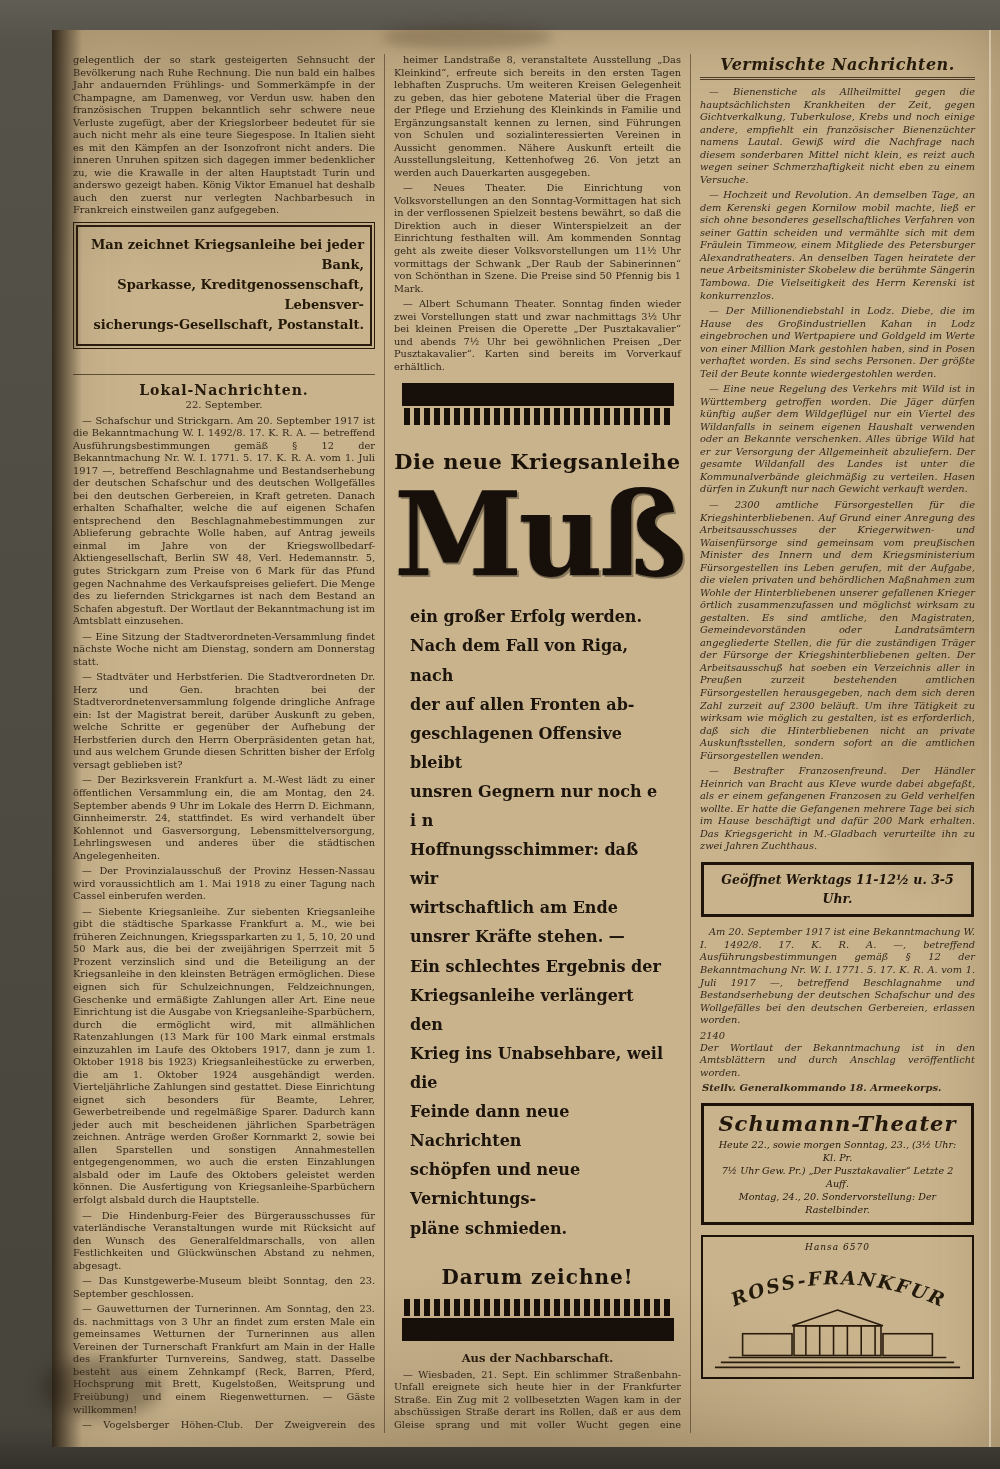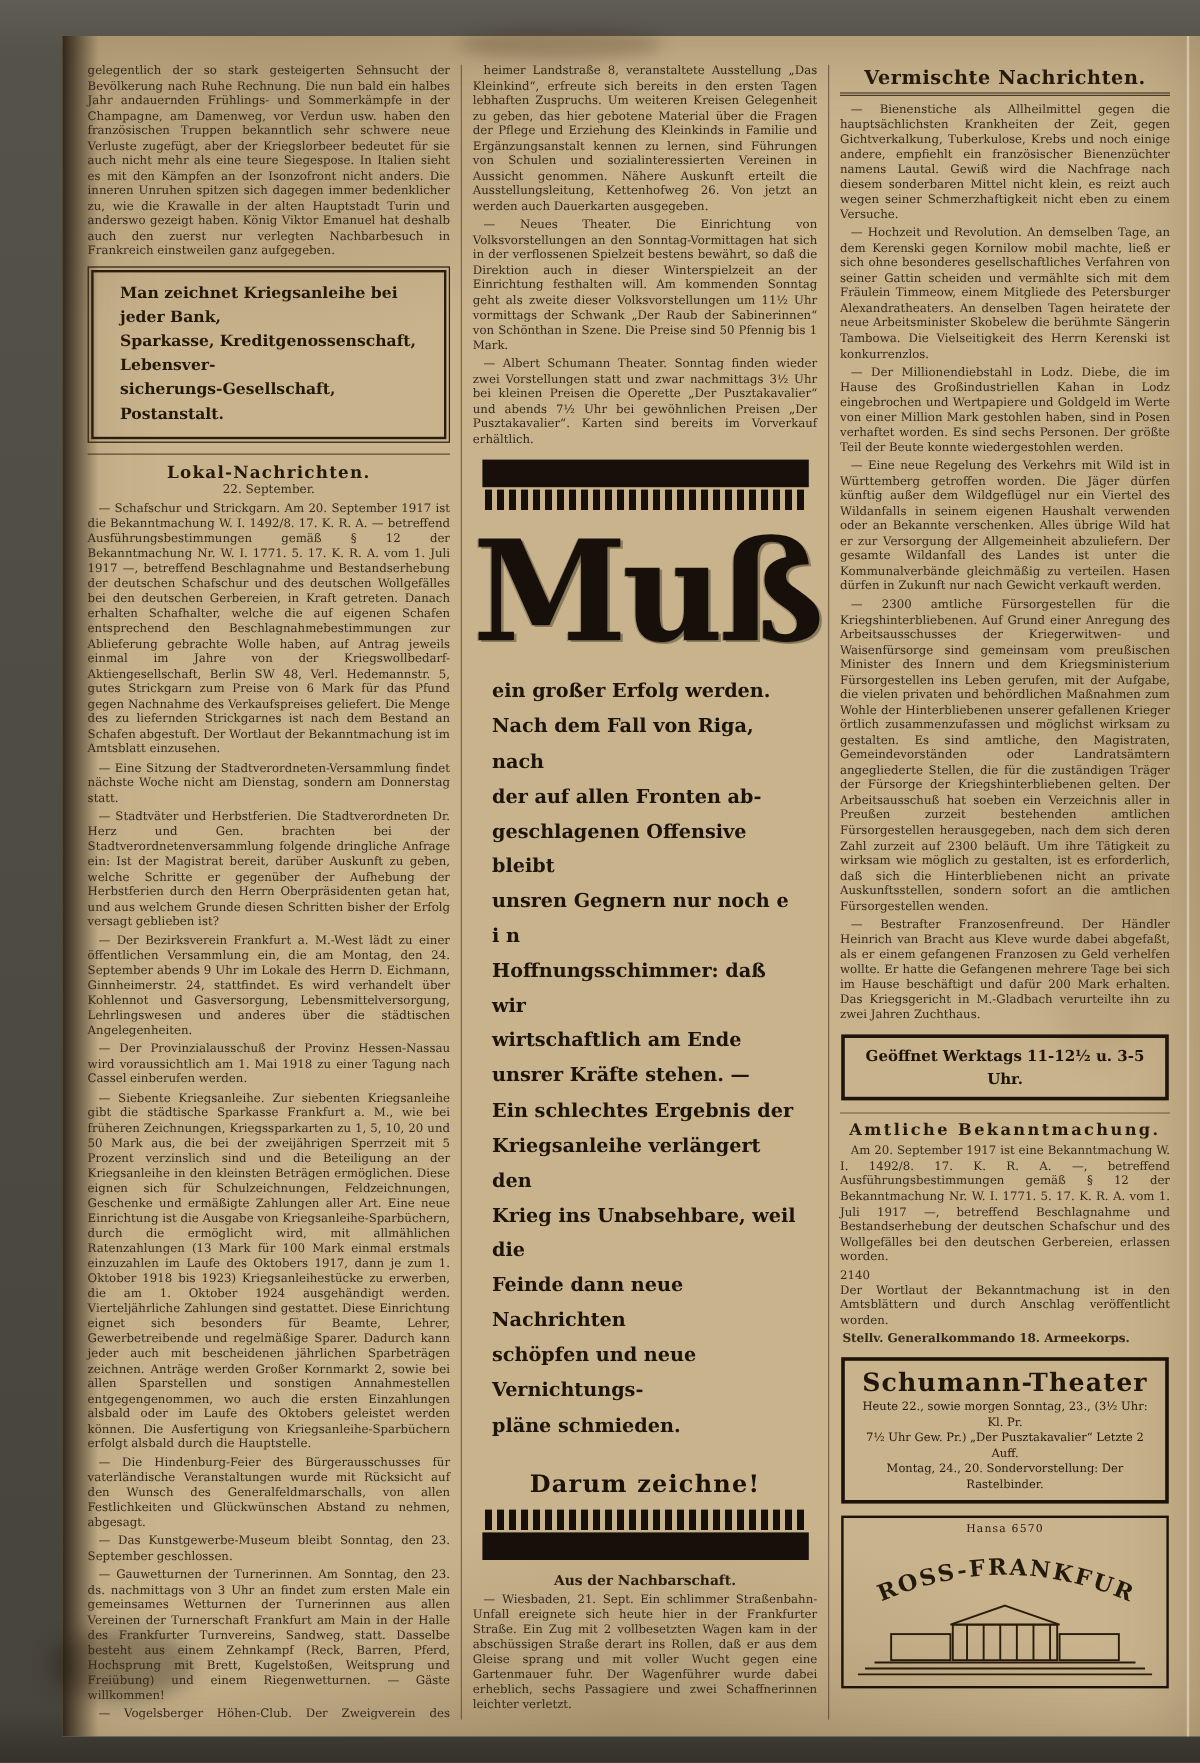--- a/index.html
+++ b/index.html
@@ -36,33 +36,33 @@
   .stain.s2 { left:-10px; bottom:30px; width:120px; height:60px; background:rgba(30,20,10,.35); filter:blur(8px); }
   .stain.s3 { right:40px; top:640px; width:90px; height:220px; background:rgba(130,100,60,.12); filter:blur(10px); }
 
   .columns {
     position:absolute; left:12px; top:24px; right:16px; bottom:14px;
     display:flex; color:#332718;
   }
   .col { overflow:hidden; padding:0 9px; }
   .col1 { flex:0 0 320px; }
   .col2 { flex:0 0 306px; border-left:1px solid rgba(58,40,20,.55); }
-  .col3 { flex:1; border-left:1px solid rgba(58,40,20,.55); }
+  .col3 { flex:1; border-left:1px solid rgba(58,40,20,.55);font-style:italic; }
 
   .body-par {
     font-size:9.8px; line-height:1.28; text-align:justify;
     margin:0 0 3px 0; text-indent:9px; color:#32271a;
   }
   .no-indent { text-indent:0; }
 
   
   .subscribe-box {
     border:2px solid #2a1d0e; outline:1px solid #2a1d0e; outline-offset:2px;
-    margin:8px 3px 12px 3px; padding:8px 22px;
-    font-weight:bold; font-size:13px; line-height:1.55; text-align:left; color:#241808;
+    margin:8px 3px 28px 3px; padding:8px 6px;
+    font-weight:bold; font-size:13px; line-height:1.55; text-align:right; color:#241808;
   }
   .col-heading {
     margin:2px 0 1px 0; padding-top:7px; border-top:1.5px solid rgba(50,35,18,.7);
     font-size:14px; font-weight:bold; text-align:center; letter-spacing:1px; color:#261a0b;
   }
   .dateline { text-align:center; font-size:10px; margin:1px 0 5px 0; }
 
   
   .comb { width:272px; margin:10px auto; height:42px; }
   .comb.down {
@@ -164,20 +164,21 @@
       <section class="col col2">
         <div>
             <p class="body-par">heimer Landstraße 8, veranstaltete Ausstellung „Das Kleinkind“, erfreute sich bereits in den ersten Tagen lebhaften Zuspruchs. Um weiteren Kreisen Gelegenheit zu geben, das hier gebotene Material über die Fragen der Pflege und Erziehung des Kleinkinds in Familie und Ergänzungsanstalt kennen zu lernen, sind Führungen von Schulen und sozialinteressierten Vereinen in Aussicht genommen. Nähere Auskunft erteilt die Ausstellungsleitung, Kettenhofweg 26. Von jetzt an werden auch Dauerkarten ausgegeben.</p>
             <p class="body-par">— Neues Theater. Die Einrichtung von Volksvorstellungen an den Sonntag-Vormittagen hat sich in der verflossenen Spielzeit bestens bewährt, so daß die Direktion auch in dieser Winterspielzeit an der Einrichtung festhalten will. Am kommenden Sonntag geht als zweite dieser Volksvorstellungen um 11½ Uhr vormittags der Schwank „Der Raub der Sabinerinnen“ von Schönthan in Szene. Die Preise sind 50 Pfennig bis 1 Mark.</p>
             <p class="body-par">— Albert Schumann Theater. Sonntag finden wieder zwei Vorstellungen statt und zwar nachmittags 3½ Uhr bei kleinen Preisen die Operette „Der Pusztakavalier“ und abends 7½ Uhr bei gewöhnlichen Preisen „Der Pusztakavalier“. Karten sind bereits im Vorverkauf erhältlich.</p>
           </div>
 
         <div class="comb down"></div>
 
         <div>
+          <div class="ad-headline">Die neue Kriegsanleihe</div>
           <div class="ad-big">Muß</div>
           <div class="ad-lines">
               <div class="ad-line">ein großer Erfolg werden.</div>
               <div class="ad-line">Nach dem Fall von Riga, nach</div>
               <div class="ad-line">der auf allen Fronten ab-</div>
               <div class="ad-line">geschlagenen Offensive bleibt</div>
               <div class="ad-line">unsren Gegnern nur noch e i n</div>
               <div class="ad-line">Hoffnungsschimmer: daß wir</div>
               <div class="ad-line">wirtschaftlich am Ende</div>
               <div class="ad-line">unsrer Kräfte stehen. —</div>
@@ -209,21 +210,20 @@
             <p class="body-par">— Der Millionendiebstahl in Lodz. Diebe, die im Hause des Großindustriellen Kahan in Lodz eingebrochen und Wertpapiere und Goldgeld im Werte von einer Million Mark gestohlen haben, sind in Posen verhaftet worden. Es sind sechs Personen. Der größte Teil der Beute konnte wiedergestohlen werden.</p>
             <p class="body-par">— Eine neue Regelung des Verkehrs mit Wild ist in Württemberg getroffen worden. Die Jäger dürfen künftig außer dem Wildgeflügel nur ein Viertel des Wildanfalls in seinem eigenen Haushalt verwenden oder an Bekannte verschenken. Alles übrige Wild hat er zur Versorgung der Allgemeinheit abzuliefern. Der gesamte Wildanfall des Landes ist unter die Kommunalverbände gleichmäßig zu verteilen. Hasen dürfen in Zukunft nur nach Gewicht verkauft werden.</p>
             <p class="body-par">— 2300 amtliche Fürsorgestellen für die Kriegshinterbliebenen. Auf Grund einer Anregung des Arbeitsausschusses der Kriegerwitwen- und Waisenfürsorge sind gemeinsam vom preußischen Minister des Innern und dem Kriegsministerium Fürsorgestellen ins Leben gerufen, mit der Aufgabe, die vielen privaten und behördlichen Maßnahmen zum Wohle der Hinterbliebenen unserer gefallenen Krieger örtlich zusammenzufassen und möglichst wirksam zu gestalten. Es sind amtliche, den Magistraten, Gemeindevorständen oder Landratsämtern angegliederte Stellen, die für die zuständigen Träger der Fürsorge der Kriegshinterbliebenen gelten. Der Arbeitsausschuß hat soeben ein Verzeichnis aller in Preußen zurzeit bestehenden amtlichen Fürsorgestellen herausgegeben, nach dem sich deren Zahl zurzeit auf 2300 beläuft. Um ihre Tätigkeit zu wirksam wie möglich zu gestalten, ist es erforderlich, daß sich die Hinterbliebenen nicht an private Auskunftsstellen, sondern sofort an die amtlichen Fürsorgestellen wenden.</p>
             <p class="body-par">— Bestrafter Franzosenfreund. Der Händler Heinrich van Bracht aus Kleve wurde dabei abgefaßt, als er einem gefangenen Franzosen zu Geld verhelfen wollte. Er hatte die Gefangenen mehrere Tage bei sich im Hause beschäftigt und dafür 200 Mark erhalten. Das Kriegsgericht in M.-Gladbach verurteilte ihn zu zwei Jahren Zuchthaus.</p>
           </div>
 
         <div class="gold-box">
           <div>Geöffnet Werktags 11-12½ u. 3-5 Uhr.</div>
         </div>
 
-        <h3 class="official-heading">Amtliche Bekanntmachung.</h3>
         <p class="body-par">Am 20. September 1917 ist eine Bekanntmachung W. I. 1492/8. 17. K. R. A. —, betreffend Ausführungsbestimmungen gemäß § 12 der Bekanntmachung Nr. W. I. 1771. 5. 17. K. R. A. vom 1. Juli 1917 —, betreffend Beschlagnahme und Bestandserhebung der deutschen Schafschur und des Wollgefälles bei den deutschen Gerbereien, erlassen worden.</p>
         <div class="official-number">2140</div>
         <p class="body-par no-indent">Der Wortlaut der Bekanntmachung ist in den Amtsblättern und durch Anschlag veröffentlicht worden.</p>
         <div class="official-signature">Stellv. Generalkommando 18. Armeekorps.</div>
 
         <div class="schumann-box">
           <div class="schumann-title">Schumann-Theater</div>
           <div class="schumann-line">Heute 22., sowie morgen Sonntag, 23., (3½ Uhr: Kl. Pr.</div>
           <div class="schumann-line">7½ Uhr Gew. Pr.) „Der Pusztakavalier“ Letzte 2 Auff.</div>
           <div class="schumann-line">Montag, 24., 20. Sondervorstellung: Der Rastelbinder.</div>

